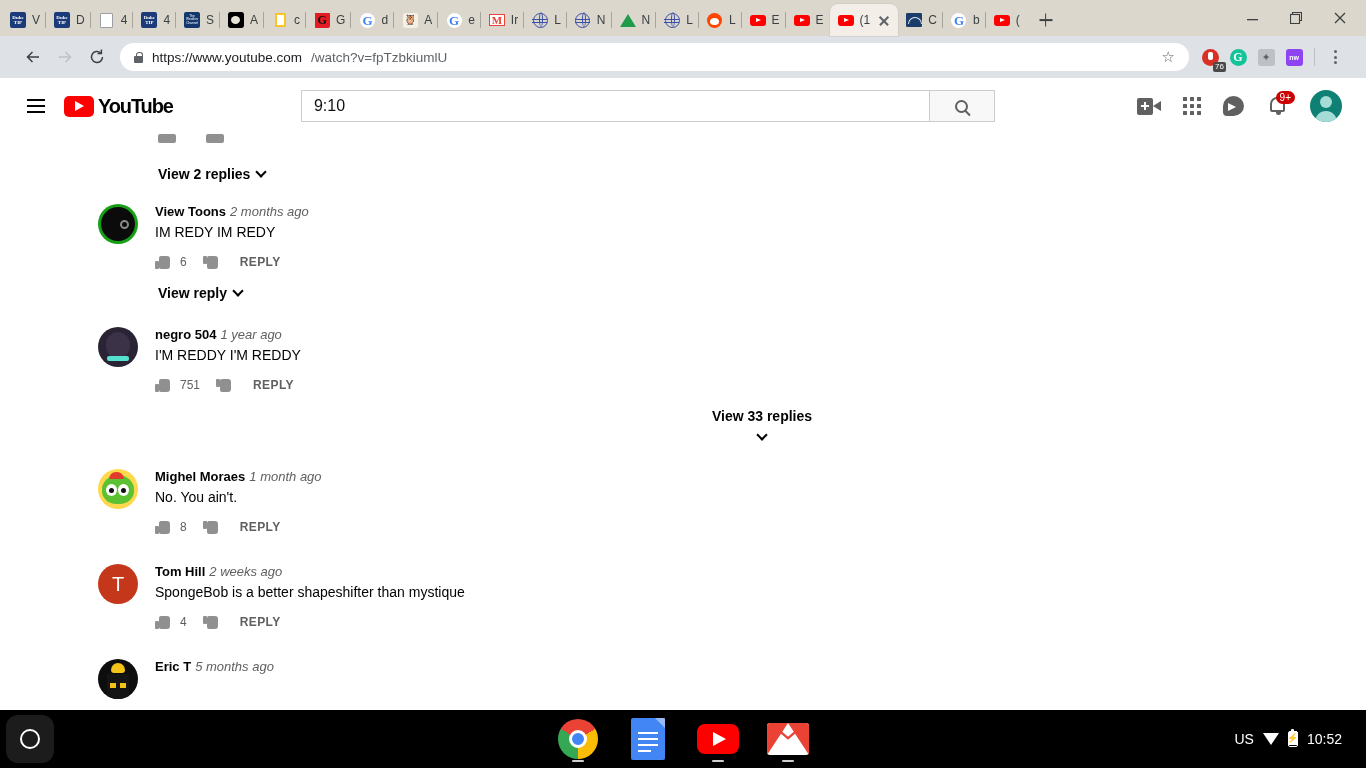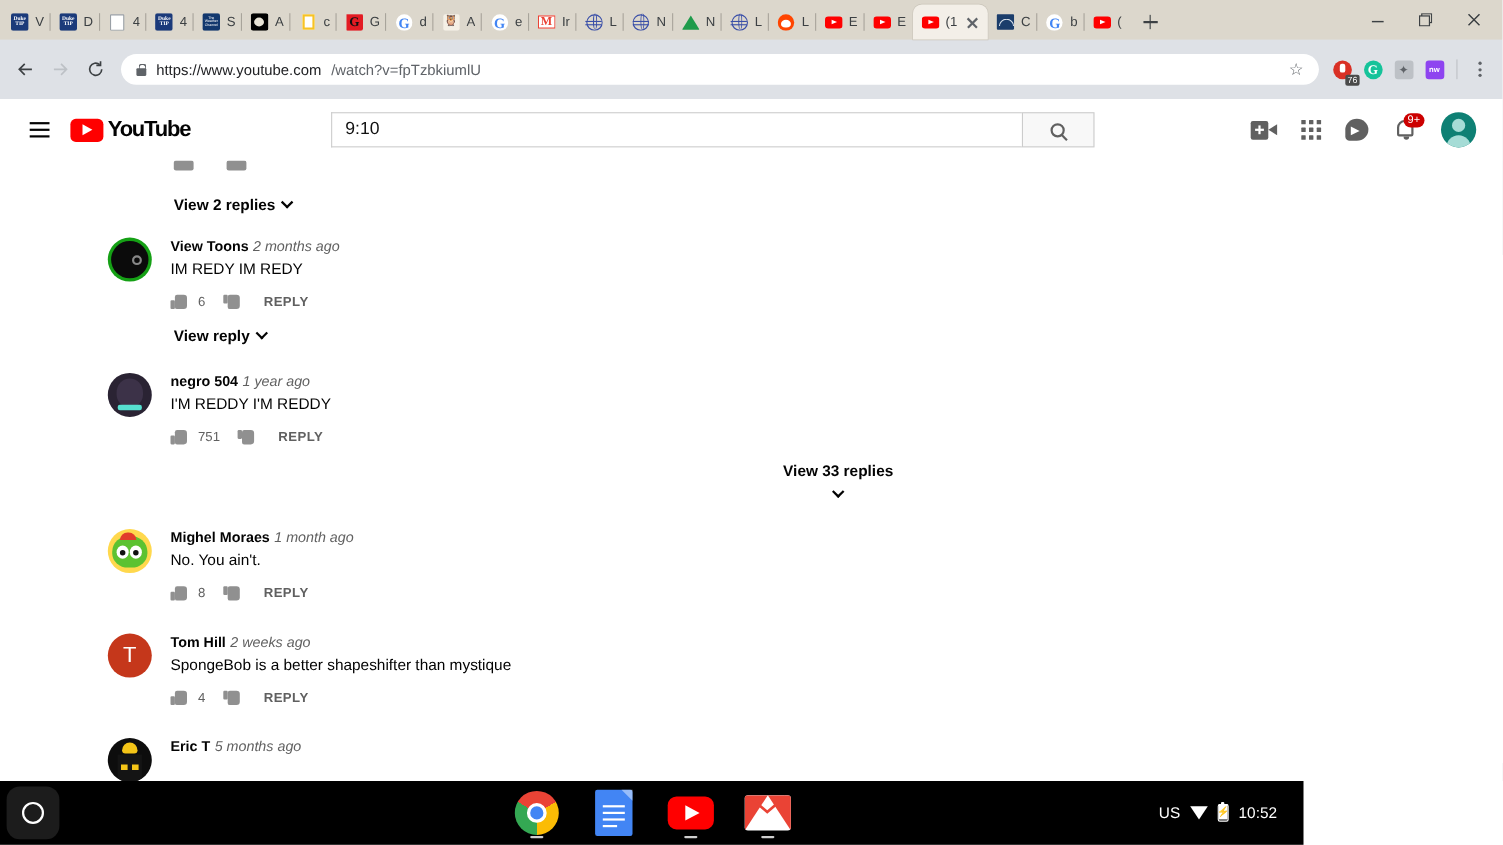--- a/index.html
+++ b/index.html
@@ -100,22 +100,22 @@
   }
   .newtab::before { width:13px;height:1.8px;transform:translate(-50%,-50%); }
   .newtab::after  { width:1.8px;height:13px;transform:translate(-50%,-50%); }
 
   .wincontrols { margin-left:auto; display:flex; align-items:center; height:36px; padding-right:4px; }
   .wc { width:44px; height:32px; display:flex; align-items:center; justify-content:center;
         color:#3c4043; font-size:14px; }
 
   
   .toolbar {
-    height: 54px; background: #dee1e6; display: flex; align-items: center;
-    padding: 0 8px; gap: 2px;
+    height: 42px; background: #dee1e6; display: flex; align-items: center;
+    padding: 0 18px; gap: 2px;
   }
   .navbtn { width:30px;height:30px;display:flex;align-items:center;justify-content:center;
             border-radius:50%; color:#5f6368; font-size:17px; }
   .navbtn.disabled { color:#bdc1c6; }
   .omnibox {
     flex: 1; height: 28px; background:#fff; border-radius:14px;
     display:flex; align-items:center; padding:0 14px; margin:0 6px;
     font-size:13.5px; color:#202124; gap:9px;
   }
   .lock { width:9px;height:11px;position:relative;flex:0 0 9px; }
@@ -257,21 +257,21 @@
     font-size:20px; font-family:"Liberation Sans",sans-serif; }
   .av-eric { background:#0d0d0d; }
   .av-eric .head{position:absolute;left:13px;top:4px;width:14px;height:10px;background:#f3c417;
     border-radius:7px 7px 3px 3px;}
   .av-eric .body{position:absolute;left:9px;top:15px;width:22px;height:25px;background:#141414;}
   .av-eric .s1{position:absolute;left:12px;top:24px;width:6px;height:5px;background:#f3c417;}
   .av-eric .s2{position:absolute;left:22px;top:24px;width:6px;height:5px;background:#f3c417;}
 
   
   .shelf {
-    position:absolute; left:0; bottom:0; width:1185px; height:58px;
+    position:absolute; left:0; bottom:0; width:1366px; height:58px;
     background:#000; display:flex; align-items:center;
   }
   .launcher {
     width:48px;height:48px;margin-left:6px;border-radius:12px;background:#1c1c1c;
     display:flex;align-items:center;justify-content:center;
   }
   .launcher-circle { width:20px;height:20px;border:2.3px solid #fff;border-radius:50%; }
   .shelf-apps { position:absolute; left:50%; transform:translateX(-50%);
                 display:flex; align-items:center; gap:24px; }
   .shelf-app { width:46px;height:52px;display:flex;flex-direction:column;align-items:center;

